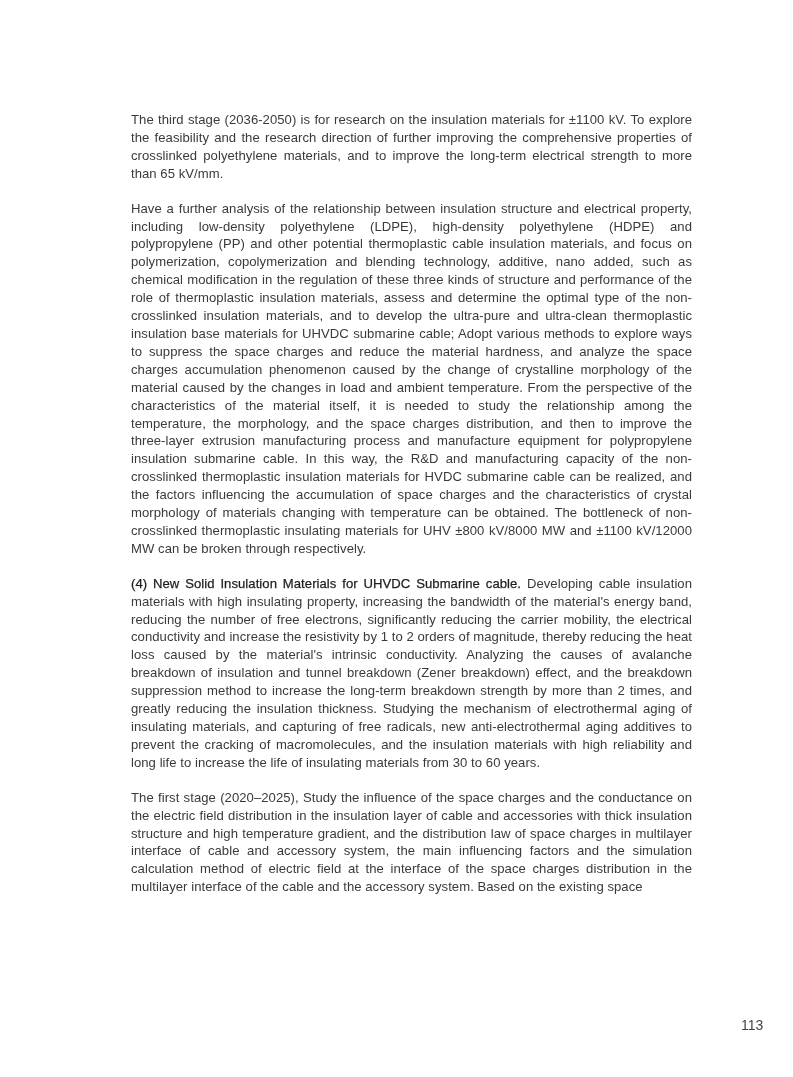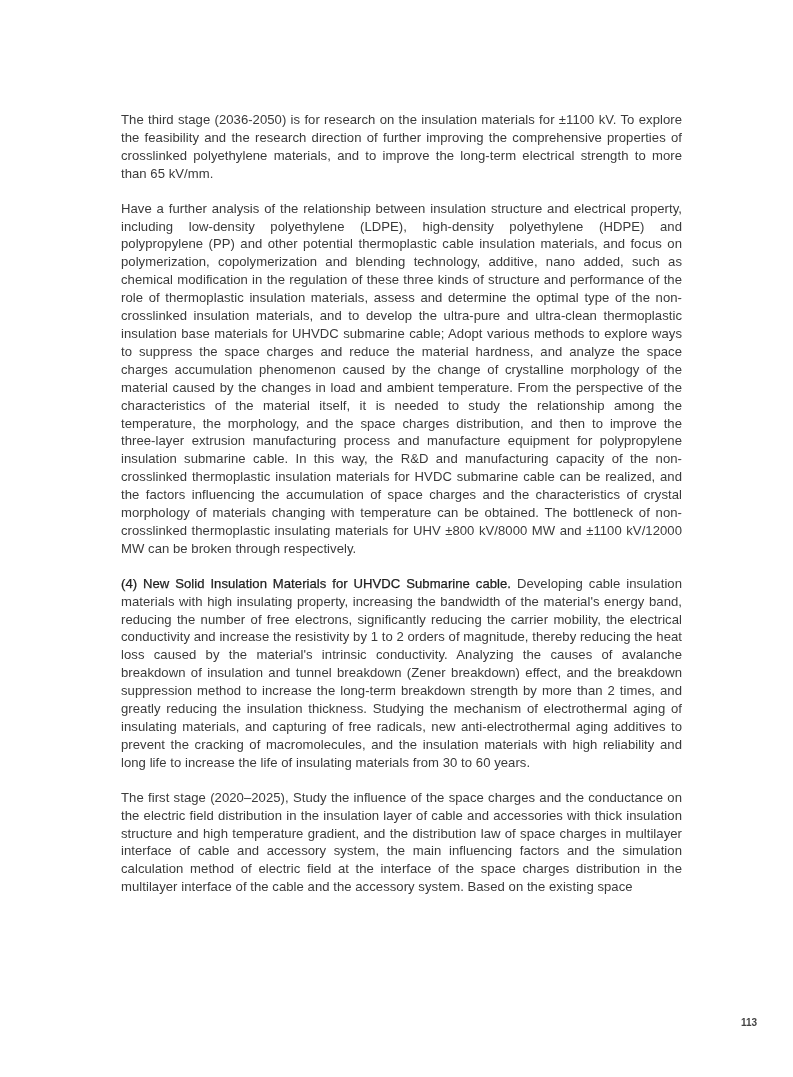--- a/index.html
+++ b/index.html
@@ -10,21 +10,21 @@
     body {
       width: 793px;
       height: 1077px;
       position: relative;
       overflow: hidden;
       font-family: "Liberation Sans", sans-serif;
       color: #3a3a3a;
     }
     .page {
       position: absolute;
-      left: 121px;
+      left: 131px;
       top: 111px;
       width: 561px;
     }
     .para {
       margin: 0 0 17px 0;
       font-size: 13.1px;
       line-height: 17.9px;
       text-align: justify;
       text-justify: inter-word;
       letter-spacing: 0.05px;
@@ -35,23 +35,22 @@
     .bold-lead {
       color: #1e1e1e;
       font-weight: normal;
       margin-top: 20px;
       -webkit-text-stroke: 0.25px #1e1e1e;
     }
     .page-number {
       position: absolute;
       left: 741px;
       top: 1017px;
-      font-size: 10px;
+      font-size: 14px;
       color: #444444;
-      font-weight: bold;
     }
   </style>
 </head>
 <body>
 
 <div class="page">
   <p class="para">The third stage (2036-2050) is for research on the insulation materials for ±1100 kV. To explore the feasibility and the research direction of further improving the comprehensive properties of crosslinked polyethylene materials, and to improve the long-term electrical strength to more than 65 kV/mm.</p>
 
 
   <p class="para">Have a further analysis of the relationship between insulation structure and electrical property, including low-density polyethylene (LDPE), high-density polyethylene (HDPE) and polypropylene (PP) and other potential thermoplastic cable insulation materials, and focus on polymerization, copolymerization and blending technology, additive, nano added, such as chemical modification in the regulation of these three kinds of structure and performance of the role of thermoplastic insulation materials, assess and determine the optimal type of the non-crosslinked insulation materials, and to develop the ultra-pure and ultra-clean thermoplastic insulation base materials for UHVDC submarine cable; Adopt various methods to explore ways to suppress the space charges and reduce the material hardness, and analyze the space charges accumulation phenomenon caused by the change of crystalline morphology of the material caused by the changes in load and ambient temperature. From the perspective of the characteristics of the material itself, it is needed to study the relationship among the temperature, the morphology, and the space charges distribution, and then to improve the three-layer extrusion manufacturing process and manufacture equipment for polypropylene insulation submarine cable. In this way, the R&amp;D and manufacturing capacity of the non-crosslinked thermoplastic insulation materials for HVDC submarine cable can be realized, and the factors influencing the accumulation of space charges and the characteristics of crystal morphology of materials changing with temperature can be obtained. The bottleneck of non-crosslinked thermoplastic insulating materials for UHV ±800 kV/8000 MW and ±1100 kV/12000 MW can be broken through respectively.</p>

